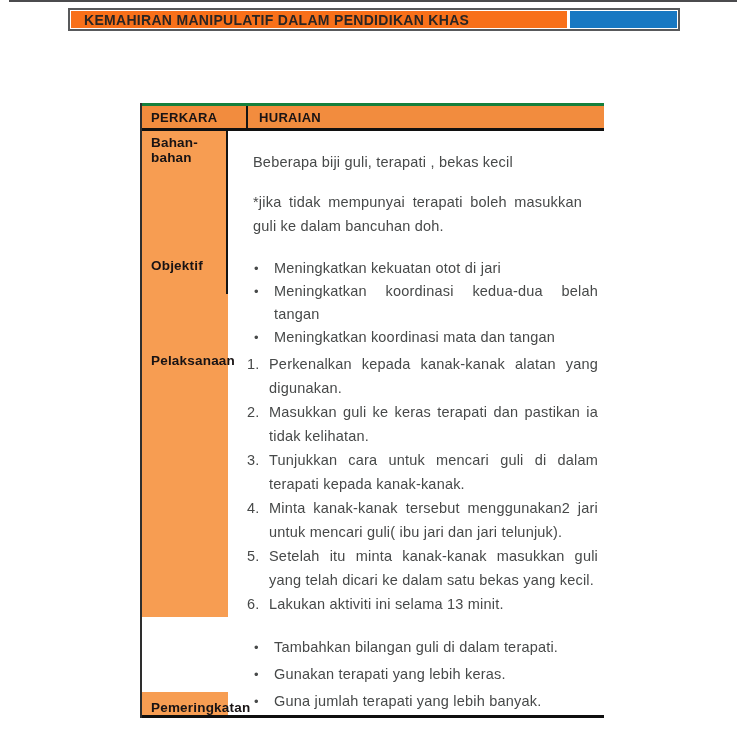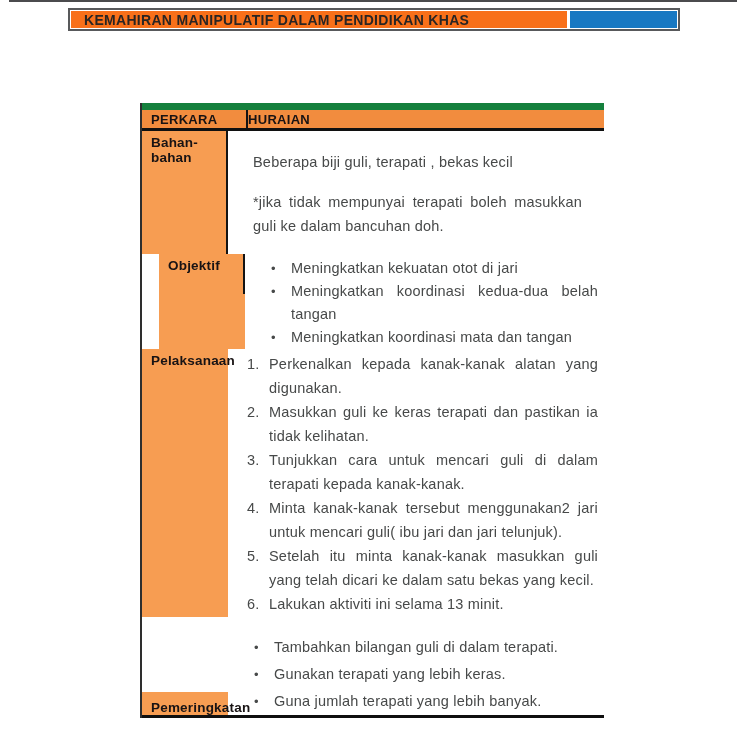--- a/index.html
+++ b/index.html
@@ -27,25 +27,25 @@
   .banner-blue{width:107px;background:var(--banner-blue);}
 
   
   .doc-table{
     position:absolute;left:140px;top:103px;width:464px;
     border-left:2px solid #2e2e2e;box-sizing:border-box;
   }
   .thead{
     display:flex;align-items:stretch;height:28px;box-sizing:border-box;
     background:var(--header-orange);
-    border-top:7px solid #15803d;border-bottom:3px solid #101010;
+    border-top:3px solid #15803d;border-bottom:3px solid #101010;
   }
   .th{display:flex;align-items:center;font-weight:bold;font-size:13px;color:#181314;letter-spacing:.3px;box-sizing:border-box;}
   .th-perkara{width:106px;padding-left:9px;border-right:2px solid #141414;}
-  .th-huraian{flex:1;}
+  .th-huraian{flex:1;padding-left:11px;}
 
   .tbody{
     display:flex;flex-direction:column;min-height:530px;
     border-bottom:3px solid #0f0f0f;
   }
   .trow{display:flex;align-items:stretch;}
   .cell-label{
     width:86px;box-sizing:border-box;background:var(--column-orange);
     border-right:2px solid transparent;position:relative;
     padding:4px 15px 0 9px;font-weight:bold;font-size:13.5px;color:#181314;letter-spacing:.2px;
@@ -53,21 +53,21 @@
   
   .sec-0 .cell-label{border-right-color:#141414;}
   .sec-1 .cell-label::after{
     content:'';position:absolute;right:-2px;top:0;width:2px;height:40px;background:#141414;
   }
   .cell-content{
     flex:1;box-sizing:border-box;padding:3px 6px 0 9px;
     font-size:14.5px;color:#474949;letter-spacing:.2px;
   }
   .sec-0{min-height:72px;}
-  .sec-1{min-height:92px;margin-left:17px;}
+  .sec-1{min-height:92px;}
   .sec-2{min-height:268px;}
   .sec-3{min-height:98px;flex:1;align-items:flex-end;}
   .sec-3 .cell-label{padding-top:8px;}
   .sec-3 .cell-content{padding-top:7px;}
 
   .para{margin:16px;line-height:24px;text-align:justify;}
   .li{display:flex;}
   .marker{flex:0 0 auto;}
   .txt{flex:1;text-align:justify;}
   

